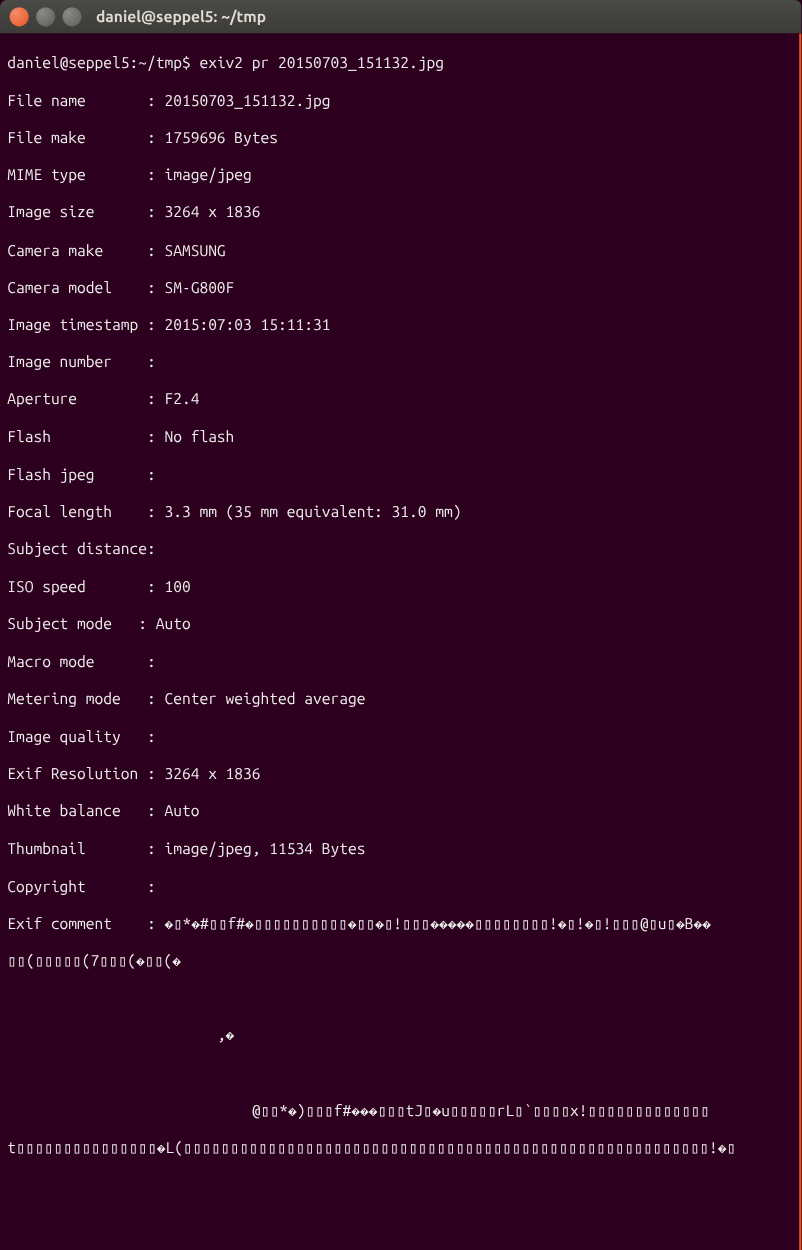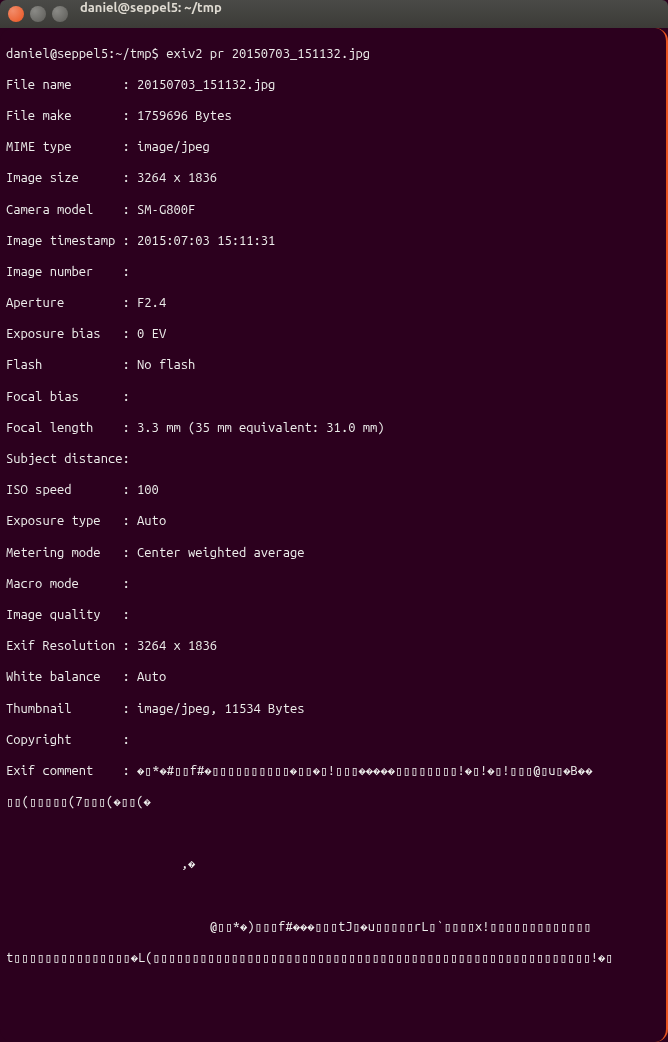--- a/index.html
+++ b/index.html
@@ -18,20 +18,21 @@
     .window {
       width: 100%;
       height: 100%;
       display: flex;
       flex-direction: column;
     }
     .titlebar {
       background: linear-gradient(to bottom, #4a4a47, #3c3b37);
       height: 28px;
       display: flex;
+      align-items: center;
       padding: 0 8px;
       border-top-left-radius: 6px;
       border-top-right-radius: 6px;
       gap: 6px;
     }
     .window-controls {
       display: flex;
       gap: 6px;
       align-items: center;
     }
@@ -59,21 +60,20 @@
     }
     .terminal {
       background: #2c001e;
       flex: 1;
       padding: 2px 6px;
       color: #eeeeec;
       line-height: 1.2;
       border-right: 2px solid #e95420;
       white-space: pre;
       overflow: hidden;
-      border-radius: 13px;
     }
     .prompt {
       color: #eeeeec;
     }
     .row {
       display: block;
     }
     .garbage {
       word-break: break-all;
       white-space: pre-wrap;
@@ -91,33 +91,33 @@
     </div>
     <span class="title-text">daniel@seppel5: ~/tmp</span>
   </div>
 
   <div class="terminal">
 <span class="row"><span class="prompt">daniel@seppel5:~/tmp$ </span><span>exiv2 pr 20150703_151132.jpg</span></span>
 <span class="row"><span>File name       : </span><span>20150703_151132.jpg</span></span>
 <span class="row"><span>File make       : </span><span>1759696 Bytes</span></span>
 <span class="row"><span>MIME type       : </span><span>image/jpeg</span></span>
 <span class="row"><span>Image size      : </span><span>3264 x 1836</span></span>
+<span class="row"><span>Camera make     : </span><span>SAMSUNG</span></span>
 <span class="row"><span>Camera model    : </span><span>SM-G800F</span></span>
 <span class="row"><span>Image timestamp : </span><span>2015:07:03 15:11:31</span></span>
 <span class="row"><span>Image number    : </span></span>
 <span class="row"><span>Aperture        : </span><span>F2.4</span></span>
-<span class="row"><span>Exposure bias   : </span><span>0 EV</span></span>
 <span class="row"><span>Flash           : </span><span>No flash</span></span>
-<span class="row"><span>Focal bias      : </span></span>
+<span class="row"><span>Flash jpeg      : </span></span>
 <span class="row"><span>Focal length    : </span><span>3.3 mm (35 mm equivalent: 31.0 mm)</span></span>
 <span class="row"><span>Subject distance: </span></span>
 <span class="row"><span>ISO speed       : </span><span>100</span></span>
-<span class="row"><span>Exposure type   : </span><span>Auto</span></span>
+<span class="row"><span>Subject mode   : </span><span>Auto</span></span>
+<span class="row"><span>Macro mode      : </span></span>
 <span class="row"><span>Metering mode   : </span><span>Center weighted average</span></span>
-<span class="row"><span>Macro mode      : </span></span>
 <span class="row"><span>Image quality   : </span></span>
 <span class="row"><span>Exif Resolution : </span><span>3264 x 1836</span></span>
 <span class="row"><span>White balance   : </span><span>Auto</span></span>
 <span class="row"><span>Thumbnail       : </span><span>image/jpeg, 11534 Bytes</span></span>
 <span class="row"><span>Copyright       : </span></span>
 <span class="row garbage"><span>Exif comment    : </span><span>�▯*�#▯▯f#�▯▯▯▯▯▯▯▯▯▯�▯▯�▯!▯▯▯�����▯▯▯▯▯▯▯▯!�▯!�▯!▯▯▯@▯u▯�B��</span></span>
 <span class="row garbage">▯▯(▯▯▯▯▯(7▯▯▯(�▯▯(�</span>
 <span class="row"> </span>
 <span class="row garbage">                        ,�</span>
 <span class="row"> </span>

